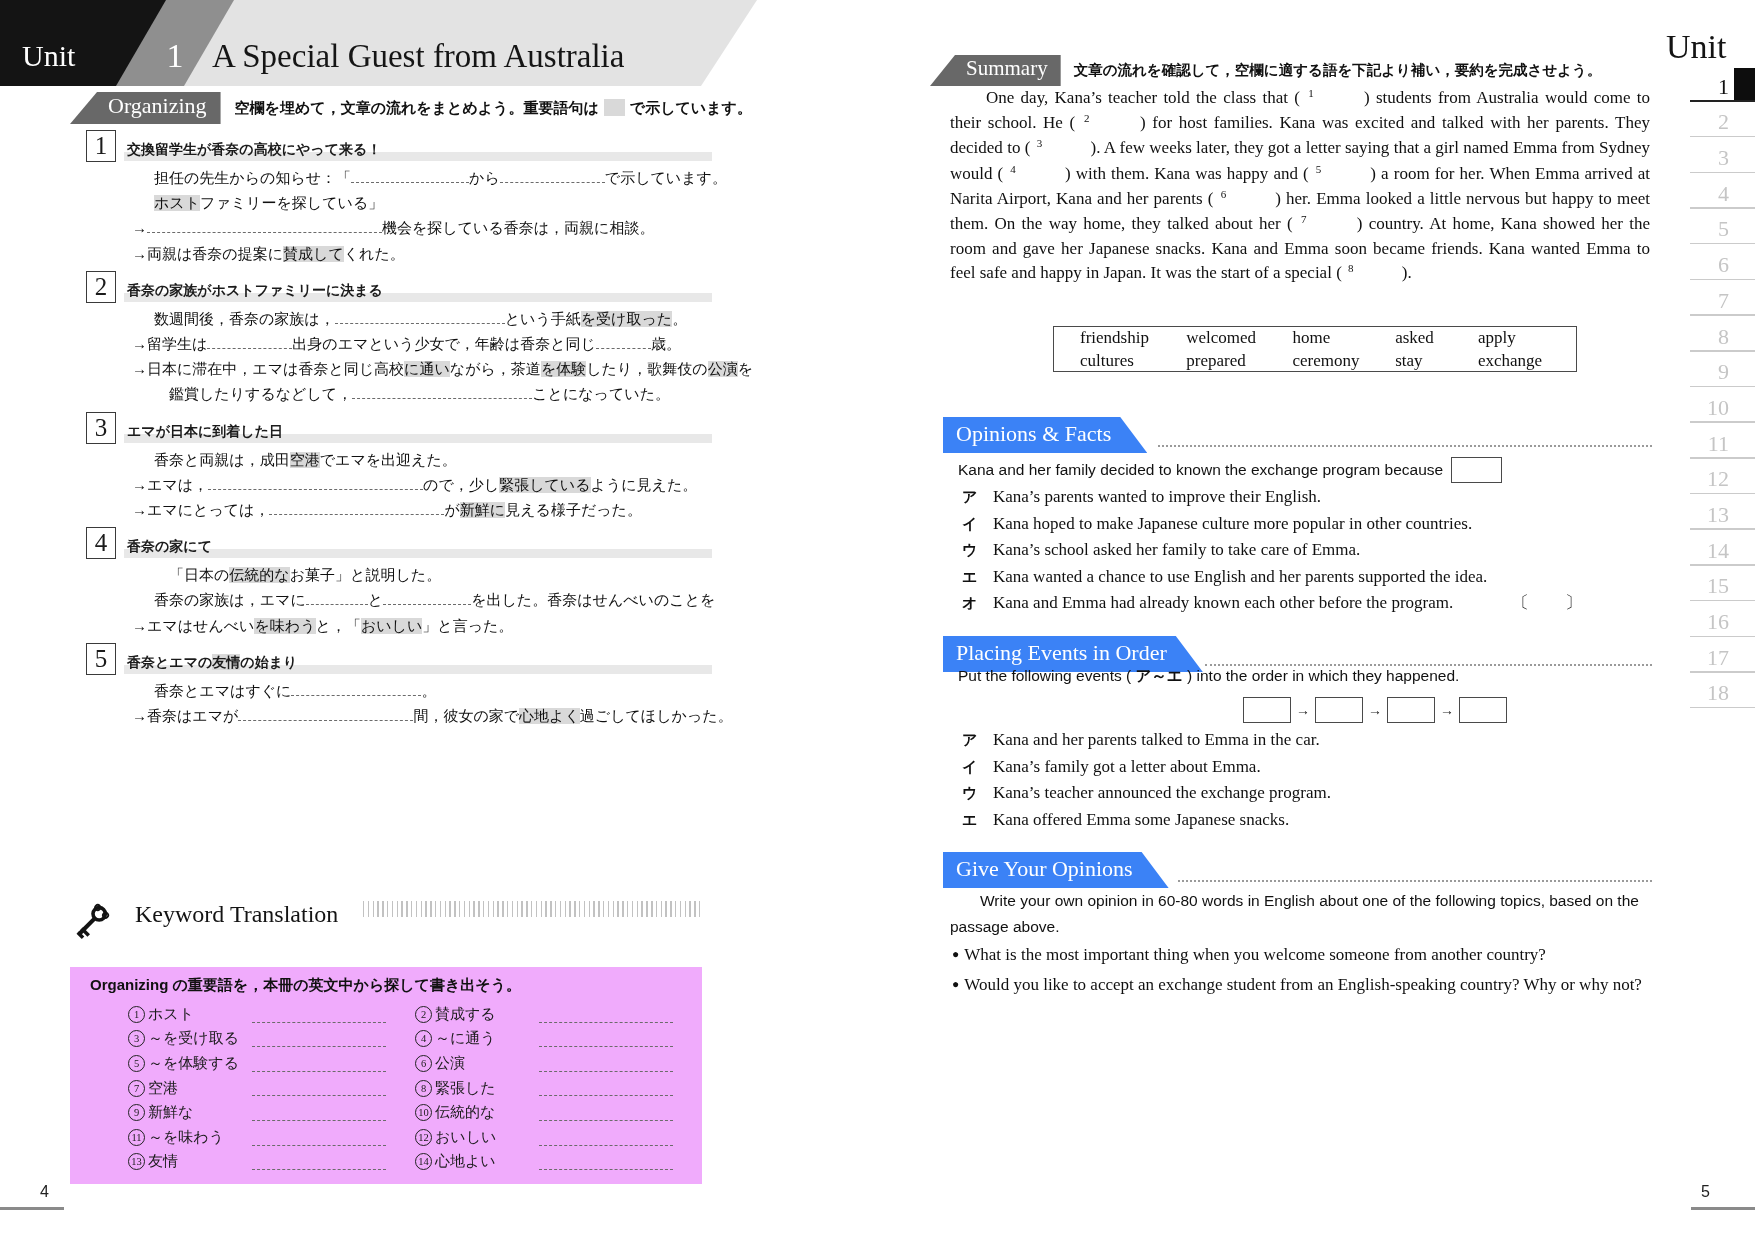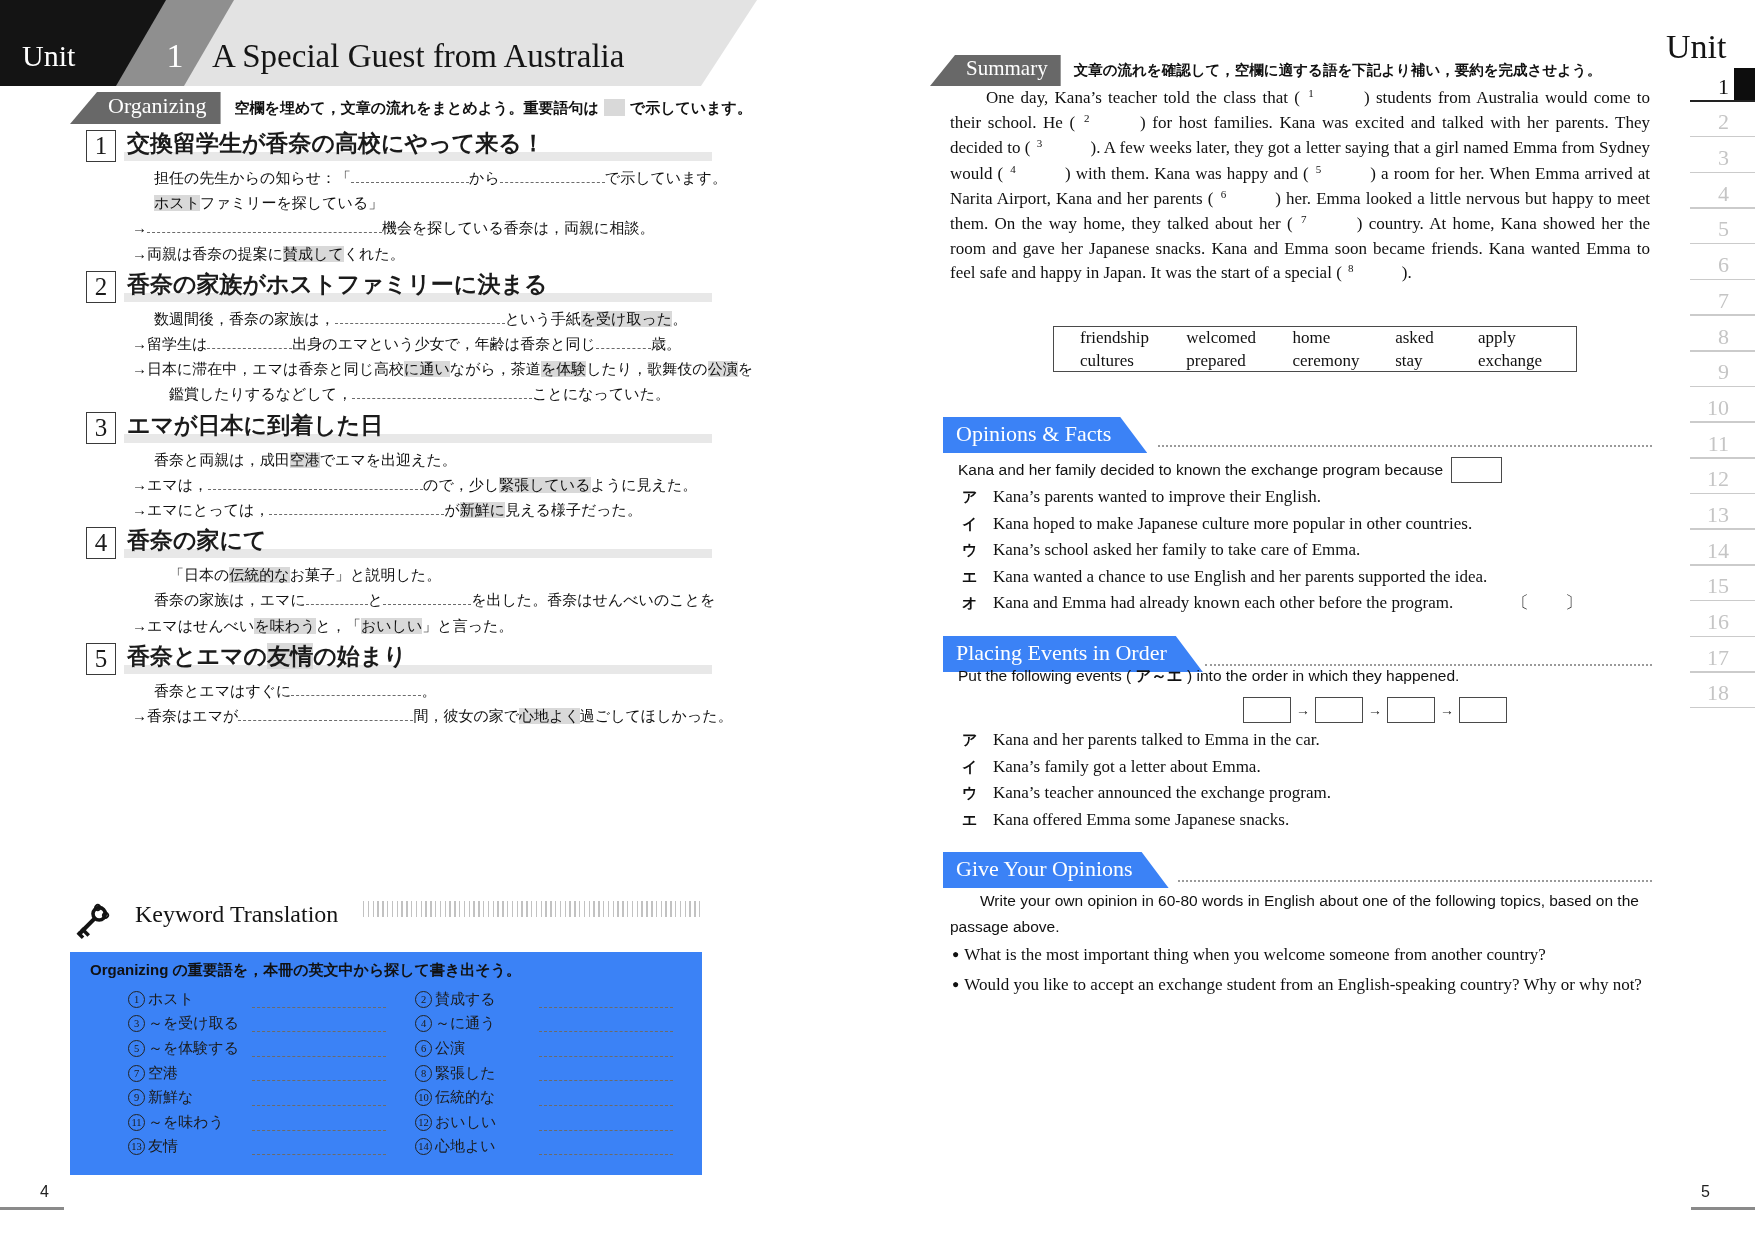--- a/index.html
+++ b/index.html
@@ -18,34 +18,34 @@
   #org{position:absolute;left:70px;top:92px;height:32px;display:flex;align-items:center;gap:14px}
   .orglabel{background:#686868;color:#fff;font:22px "Liberation Serif",serif;padding:1px 14px 5px 38px;clip-path:polygon(27px 0,100% 0,100% 100%,0 100%)}
   .orginst{font-weight:bold;font-size:15px;color:#111}
   .swatch{display:inline-block;width:21px;height:17px;background:#d9d9d9;vertical-align:-3px;margin:0 5px}
 
   #sections{position:absolute;left:86px;top:130px;width:626px}
   .section{margin-bottom:4px}
   .sec-head{position:relative;height:32px}
   .sec-band{position:absolute;left:38px;right:0;bottom:1px;height:9px;background:#e8e8e8}
   .sec-num{position:absolute;left:0;bottom:0;width:30px;height:32px;border:1.5px solid #3a3a3a;background:#fff;font:25px "Liberation Serif",serif;display:flex;align-items:center;justify-content:center}
-  .sec-title{position:absolute;left:41px;bottom:3px;font-weight:bold;font-size:23px;z-index:1;white-space:nowrap}
+  .sec-title{position:absolute;left:41px;bottom:3px;font-weight:bold;font-size:14px;z-index:1;white-space:nowrap}
   .sec-lines{margin:4px 0 0 68px;font-family:"Liberation Serif","DejaVu Serif",serif;font-size:15px;line-height:25.2px;color:#101010}
   .line{white-space:nowrap}
   .line.arrow{margin-left:-22px}
   .line.ind{padding-left:15px}
   .hl{background:#d9d9d9}
   .blank{display:inline-block;border-bottom:1.5px dashed #6b6b6b;height:13px}
 
   
   #kw{position:absolute;left:70px;top:901px;width:632px}
   .kw-head{display:flex;gap:25px}
   .kw-title{font:24px "Liberation Serif",serif;white-space:nowrap;padding-bottom:1px;color:#141414}
   .kw-stripes{flex:1;height:16px;margin-bottom:5px;background:repeating-linear-gradient(90deg,#c2c2c2 0 1.5px,#fff 1.5px 4.8px)}
-  .kw-box{margin-top:5px;background:#3b82f6;padding:9px 16px 16px 20px}
+  .kw-box{margin-top:20px;background:#f0abfc;padding:9px 16px 10px 20px}
   .kw-inst{font-weight:bold;font-size:15px;color:#111}
   .kw-grid{display:grid;grid-template-columns:1fr 1fr;margin-top:7px;padding-left:38px;column-gap:16px}
   .kw-item{display:flex;align-items:center;height:24.6px;font-family:"Liberation Serif",serif;font-size:15px}
   .kw-circ{width:17px;height:17px;border:1px solid #222;border-radius:50%;font-size:10.5px;display:flex;align-items:center;justify-content:center;margin-right:3px;flex:none}
   .kw-label{width:104px}
   .kw-blank{width:134px;border-bottom:1.5px dashed #6b6b6b;height:13px;align-self:flex-end;margin-bottom:4px}
 
   
   .pgnum{position:absolute;font-size:16px;color:#222}
   #pg4{left:40px;top:1183px}

